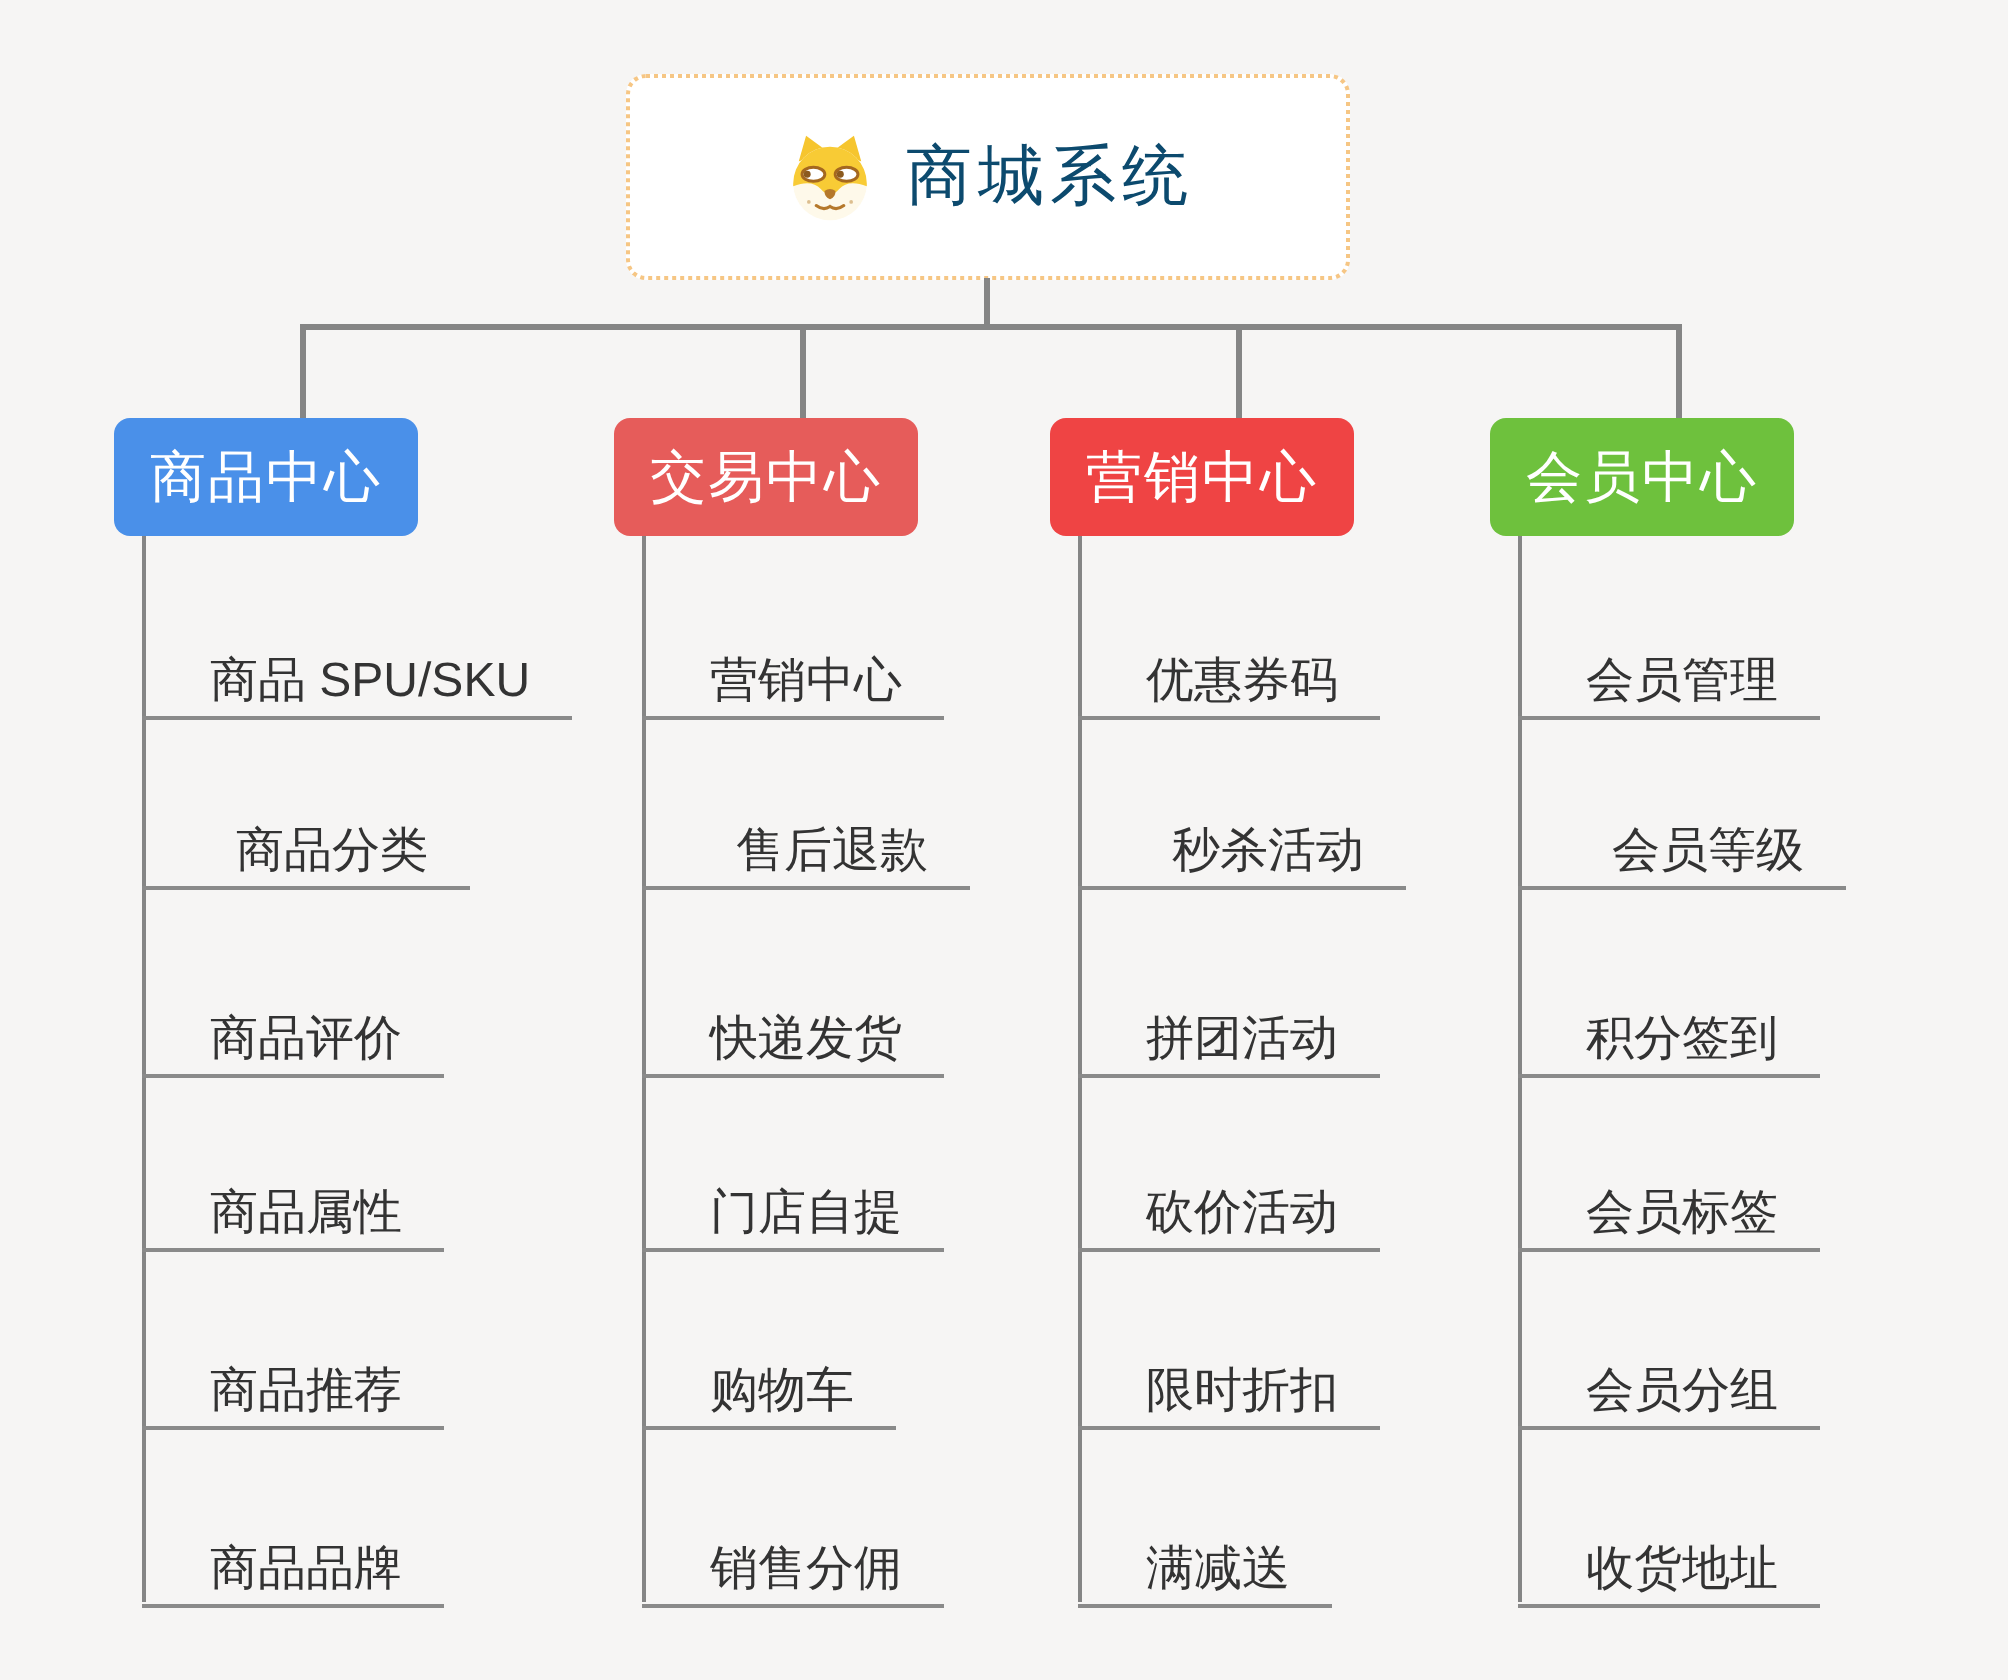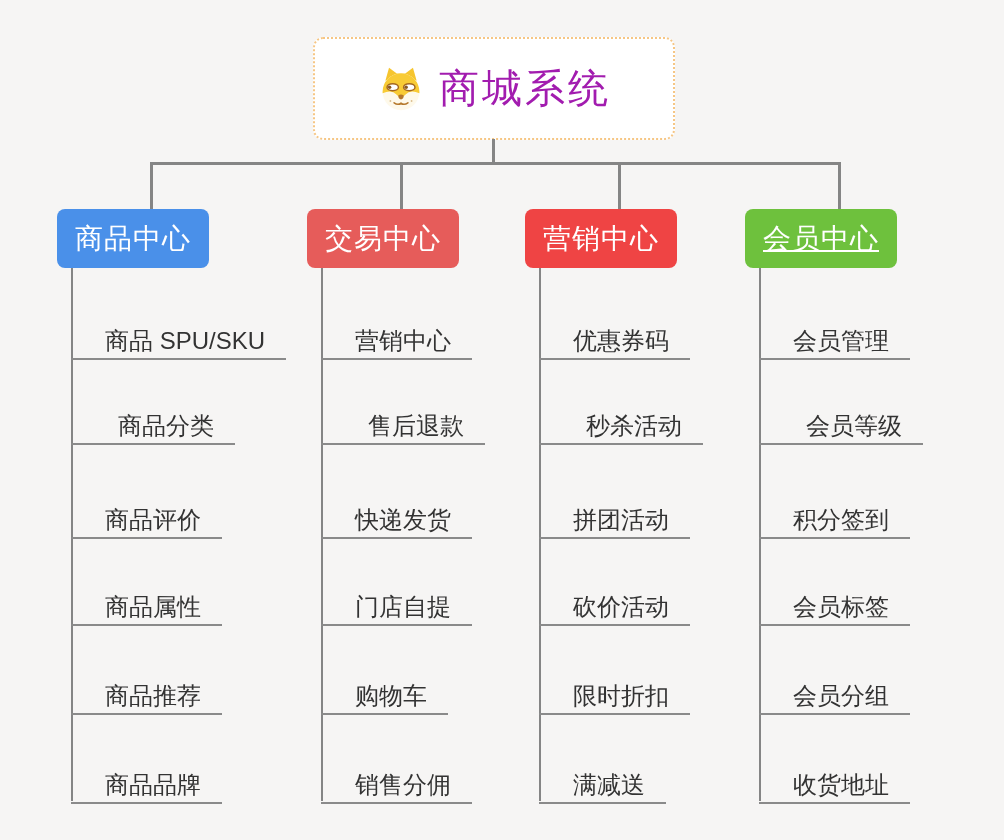--- a/index.html
+++ b/index.html
@@ -13,21 +13,21 @@
 
   
   .root-node{
     position:absolute;left:313px;top:37px;width:362px;height:103px;
     background:#ffffff;border:2px dotted #f6c684;border-radius:10px;
     box-sizing:border-box;
     display:flex;align-items:center;justify-content:center;gap:14px;
     cursor:pointer;
   }
   .root-title{
-    font-size:40px;color:#a21caf;letter-spacing:3px;line-height:1;
+    font-size:33px;color:#0c4a6e;letter-spacing:3px;line-height:1;
     transform:translateY(-1px);white-space:nowrap;
   }
   .doge{display:flex;align-items:center;}
 
   
   .conn{position:absolute;background:#858585;}
   .stem{left:492px;top:139px;width:3px;height:25px;}
   .bus{left:150px;top:162px;width:691px;height:3px;}
   .drop{top:162px;width:3px;height:48px;}
   .drop-1{left:150px;} .drop-2{left:400px;} .drop-3{left:618px;} .drop-4{left:838px;}
@@ -86,21 +86,21 @@
   <div class="conn stem"></div>
   <div class="conn bus"></div>
   <div class="conn drop drop-1"></div>
   <div class="conn drop drop-2"></div>
   <div class="conn drop drop-3"></div>
   <div class="conn drop drop-4"></div>
 
   <div class="branch-header h1" style="background: rgb(74, 144, 233);">商品中心</div>
   <div class="branch-header h2" style="background: rgb(230, 92, 90);">交易中心</div>
   <div class="branch-header h3" style="background: #ef4444;">营销中心</div>
-  <div class="branch-header h4" style="background: rgb(110, 193, 61); text-decoration: underline;">会员中心</div>
+  <div class="branch-header h4" style="background: rgb(110, 193, 61);">会员中心</div>
 
   <div class="trunk t1"></div>
   <div class="trunk t2"></div>
   <div class="trunk t3"></div>
   <div class="trunk t4"></div>
 
   <div class="leaf c1 r1">商品 SPU/SKU</div>
   <div class="leaf c1 r2">商品分类</div>
   <div class="leaf c1 r3">商品评价</div>
   <div class="leaf c1 r4">商品属性</div>

